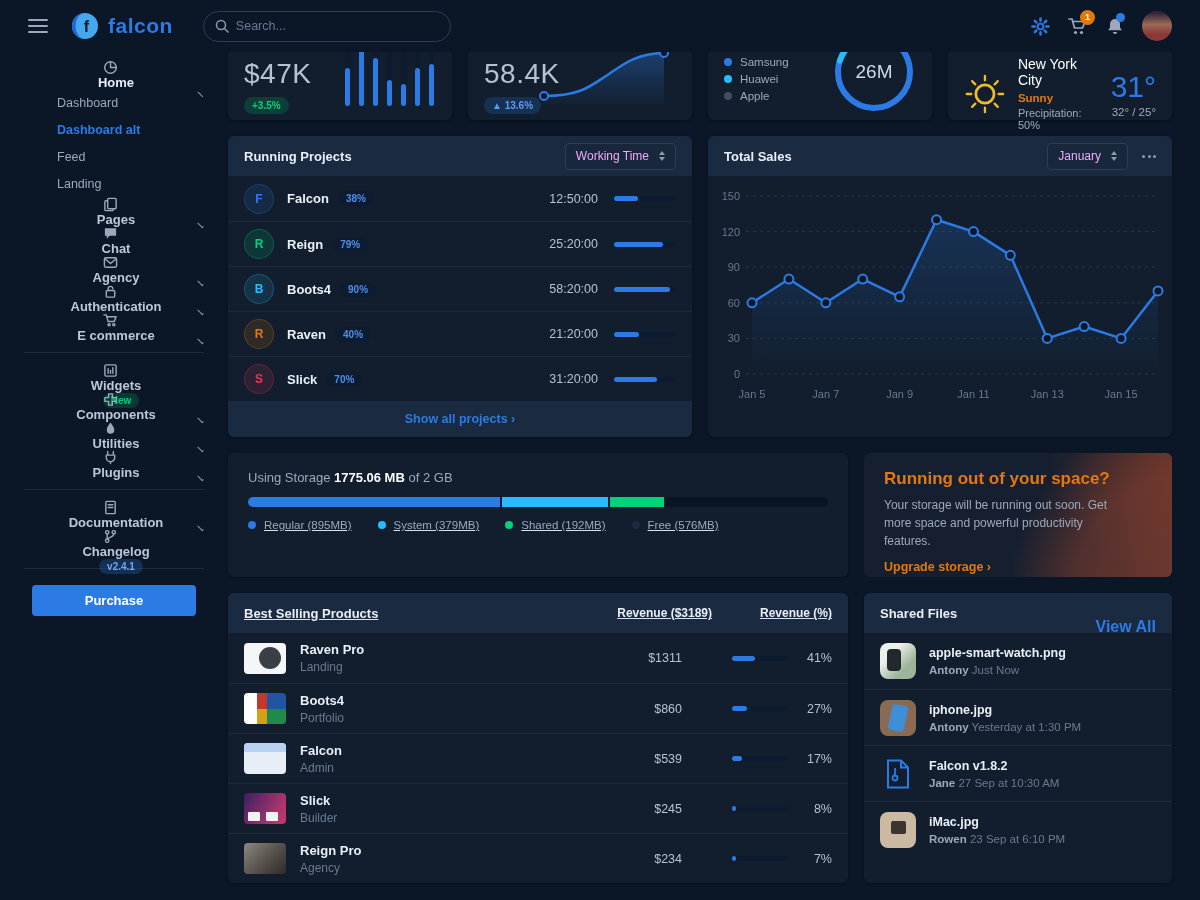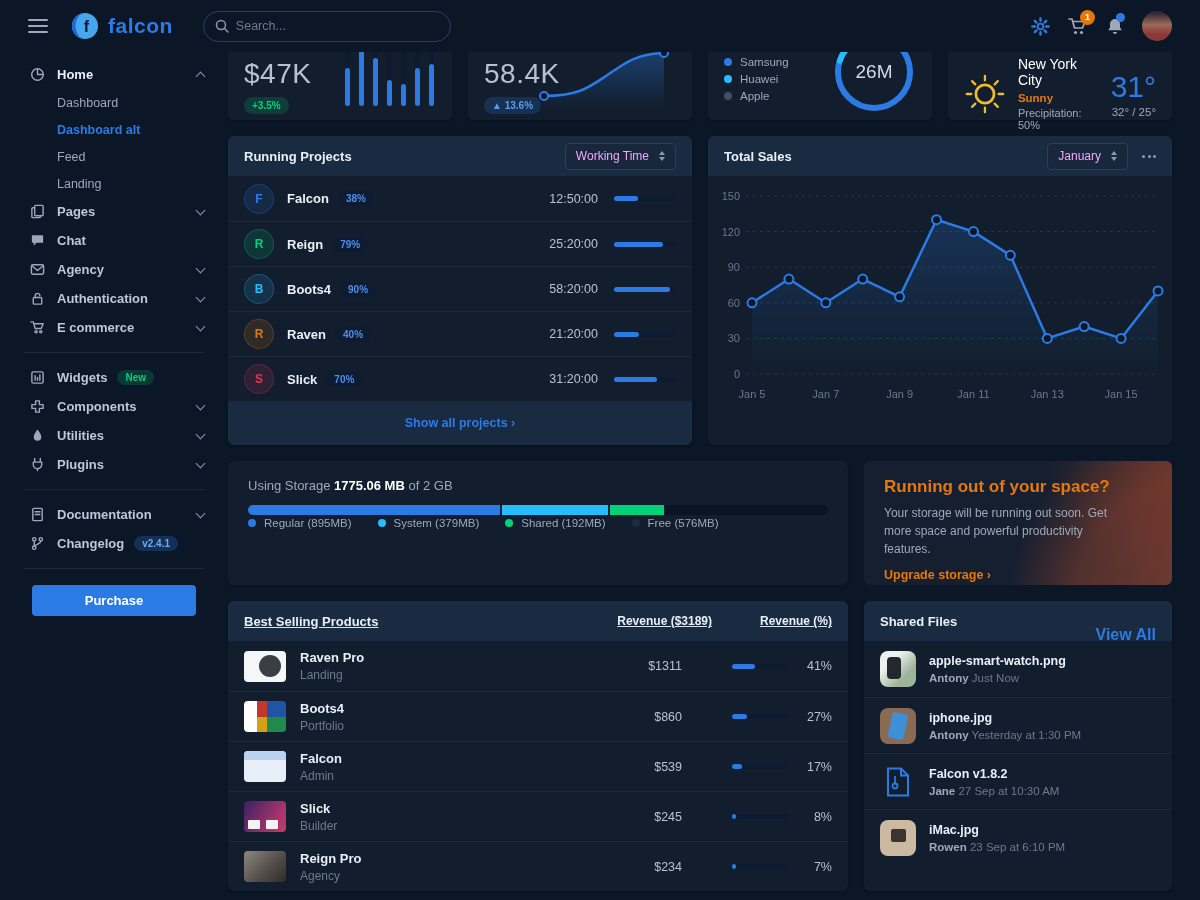--- a/index.html
+++ b/index.html
@@ -20,21 +20,21 @@
   .search input { width:248px; height:31px; background:transparent; border:1px solid #2a3f59; border-radius:16px; color:#d8e2ef; font-size:12.5px; padding:0 12px 0 32px; outline:none; font-family:"Liberation Sans",sans-serif; }
   .search input::placeholder { color:#6b7a90; }
   .search .mag { position:absolute; left:12px; top:8px; }
   .topbar-right { margin-left:auto; display:flex; align-items:center; gap:18px; }
   .tb-ic { position:relative; cursor:pointer; display:flex; }
   .cart-badge { position:absolute; top:-7px; right:-7px; width:15px; height:15px; background:#e5780b; border-radius:50%; color:#fff; font-size:9px; font-weight:bold; display:flex; align-items:center; justify-content:center; }
   .bell-dot { position:absolute; top:-4px; right:-1px; width:9px; height:9px; background:#2c7be5; border-radius:50%; }
   .avatar { width:30px; height:30px; border-radius:50%; background:linear-gradient(180deg,#35263a 8%,#9a6a55 45%,#8c3838 78%); cursor:pointer; }
   
   .sidebar { position:fixed; top:52px; left:0; width:228px; bottom:0; padding-top:8px; }
-  .nav-item { display:flex; align-items:center; height:29px; padding:0 24px 0 28px; color:#bcc8d8; font-size:13px; font-weight:bold; cursor:pointer; }
+  .nav-item { display:flex; align-items:center; height:29px; padding:0 24px 0 28px; color:#bcc8d8; font-size:13px; font-weight:bold; cursor:pointer;flex-direction:column; }
   .nav-item .icn { width:18px; margin-right:11px; display:flex; justify-content:center; }
   .icn svg { width:15px; height:15px; stroke:#9da9bb; fill:none; stroke-width:1.5; stroke-linecap:round; stroke-linejoin:round; }
   .chev { margin-left:auto; width:7px; height:7px; border-right:1.5px solid #8b99ad; border-bottom:1.5px solid #8b99ad; transform:rotate(45deg); margin-top:-3px; }
   .chev.up { transform:rotate(225deg); margin-top:4px; }
   .sub { display:flex; align-items:center; height:27px; padding-left:57px; font-size:12.5px; color:#9da9bb; font-weight:normal; cursor:pointer; }
   .sub.active { color:#2c7be5; font-weight:bold; }
   .sb-divider { border-top:1px solid rgba(255,255,255,.08); margin:10px 24px; }
   .badge-pill { font-size:10px; font-weight:bold; border-radius:10px; padding:2px 8px; margin-left:10px; }
   .badge-new { background:rgba(0,210,122,.18); color:#00d27a; }
   .badge-ver { background:rgba(44,123,229,.25); color:#74a8ee; }
@@ -68,21 +68,21 @@
   .weather-body { display:flex; align-items:center; margin-top:12px; gap:12px; }
   .w-city { font-size:14px; font-weight:normal; color:#fff; }
   .w-cond { font-size:11.5px; font-weight:bold; color:#e5780b; margin-top:4px; }
   .w-prec { font-size:11px; color:#9da9bb; margin-top:3px; }
   .w-right { margin-left:auto; text-align:right; }
   .w-temp { font-size:30px; color:#2c7be5; font-weight:500; }
   .w-range { font-size:11.5px; color:#9da9bb; margin-top:2px; }
   
   .panel { border-radius:6px; background:#121e2d; box-shadow:0 1px 3px rgba(0,0,0,.3); }
   .panel-hd { height:40px; background:#1a2a40; border-radius:6px 6px 0 0; display:flex; align-items:center; padding:0 16px; }
-  .panel-ft { height:44px; background:#1a2a40; border-radius:0 0 6px 6px; display:flex; align-items:center; justify-content:center;text-align:center; }
+  .panel-ft { height:36px; background:#1a2a40; border-radius:0 0 6px 6px; display:flex; align-items:center; justify-content:center;text-align:center; }
   .link-blue { color:#2c7be5; font-size:12.5px; font-weight:bold; cursor:pointer; text-decoration:none; }
   .select-box { margin-left:auto; display:flex; align-items:center; gap:10px; border:1px solid #2a3f59; border-radius:4px; height:27px; padding:0 10px; font-size:12px; color:#f0abfc; cursor:pointer; background:#121e2d33; }
   .updown { display:flex; flex-direction:column; gap:2px; }
   .updown i { width:0; height:0; border-left:3.5px solid transparent; border-right:3.5px solid transparent; }
   .updown .u { border-bottom:4px solid #8b99ad; }
   .updown .d { border-top:4px solid #8b99ad; }
   
   .proj-row { display:flex; align-items:center; height:45px; padding:0 16px; }
   .proj-row + .proj-row { border-top:1px solid rgba(255,255,255,.05); }
   .p-avatar { width:30px; height:30px; border-radius:50%; display:flex; align-items:center; justify-content:center; font-size:12px; font-weight:bold; }
@@ -90,21 +90,21 @@
   .p-pct { font-size:10px; font-weight:bold; color:#4f8ee8; background:#0e1c31; border-radius:9px; padding:2px 8px; margin-left:9px; }
   .p-time { margin-left:auto; font-size:12.5px; color:#b6c2d2; }
   .p-bar { width:62px; height:5px; background:#0d1b30; border-radius:3px; margin-left:16px; position:relative; }
   .p-bar span { position:absolute; left:0; top:0; height:5px; background:#2c7be5; border-radius:3px; }
   
   .storage-card { width:620px; height:124px; padding:17px 20px; }
   .st-line { font-size:13px; color:#9da9bb; }
   .st-line b { color:#fff; }
   #storage-bar { display:flex; height:10px; margin-top:12px; border-radius:5px; overflow:hidden; gap:2px; }
   #storage-bar span { height:10px; }
-  .st-legend { display:flex; gap:26px; margin-top:2px; }
+  .st-legend { display:flex; gap:26px; margin-top:12px;text-decoration:underline; }
   
   .upgrade-card { width:308px; height:124px; padding:16px 20px; border-radius:6px; position:relative; overflow:hidden;
     background:
       radial-gradient(circle at 108% 115%, rgba(193,80,46,.55), rgba(193,80,46,.35) 34%, transparent 52%),
       radial-gradient(circle at 103% -10%, rgba(150,62,40,.5), transparent 40%),
       #151f2f; }
   .up-title { color:#e5780b; font-size:17px; font-weight:bold; }
   .up-body { color:#9da9bb; font-size:12px; line-height:1.5; margin-top:7px; width:240px; }
   .up-link { display:inline-block; color:#e5780b; font-size:12.5px; font-weight:bold; margin-top:10px; cursor:pointer; text-decoration:none; }
   

